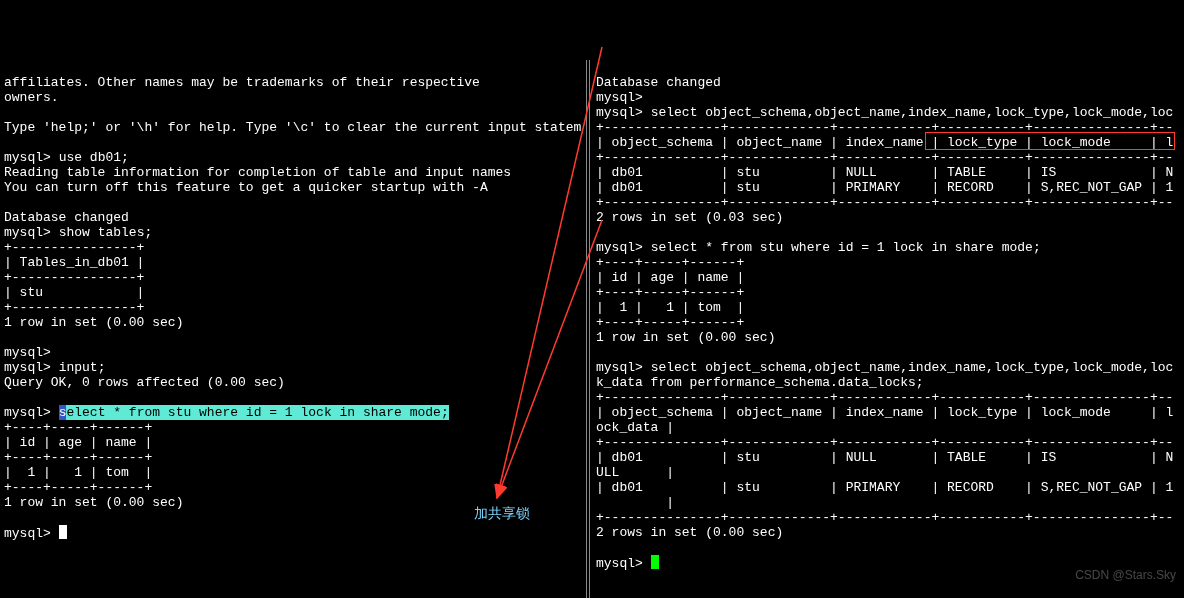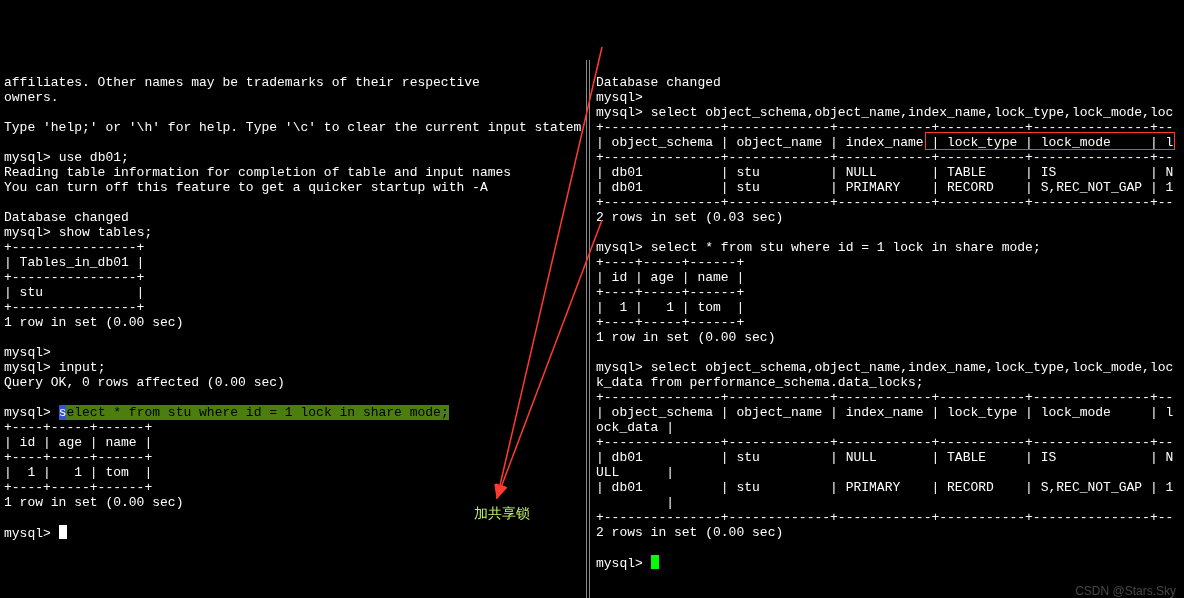--- a/index.html
+++ b/index.html
@@ -25,21 +25,21 @@
   }
   .pane-left {
     width: 590px;
     border-right: 4px double #888;
   }
   .pane-right {
     flex: 1;
     padding-left: 6px;
   }
   .hl {
-    background: #4d7c0f;
+    background: #5eead4;
     color: #000;
   }
   .hl-blue {
     background: #3355cc;
     color: #fff;
   }
   .cursor-green {
     background: #00ff00;
     color: #000;
     display:inline-block;
@@ -49,30 +49,30 @@
   }
   .cursor-white {
     background: #fff;
     color:#000;
     display:inline-block;
     width:8px;
     height:14px;
     vertical-align: -2px;
   }
   .red-text {
-    color: #bef264;
+    color: #7dd3fc;
     position: absolute;
     font-family: "Microsoft YaHei", sans-serif;
     font-size: 14px;
     white-space: nowrap;
   }
   .watermark {
     position: absolute;
     right: 8px;
-    bottom: 0;
+    bottom: 16px;
     color: rgba(200,200,200,0.35);
     font-family: sans-serif;
     font-size: 12px;
   }
   svg.overlay {
     position:absolute;
     top:0;left:0;
     width:1184px;height:598px;
     pointer-events:none;
   }

